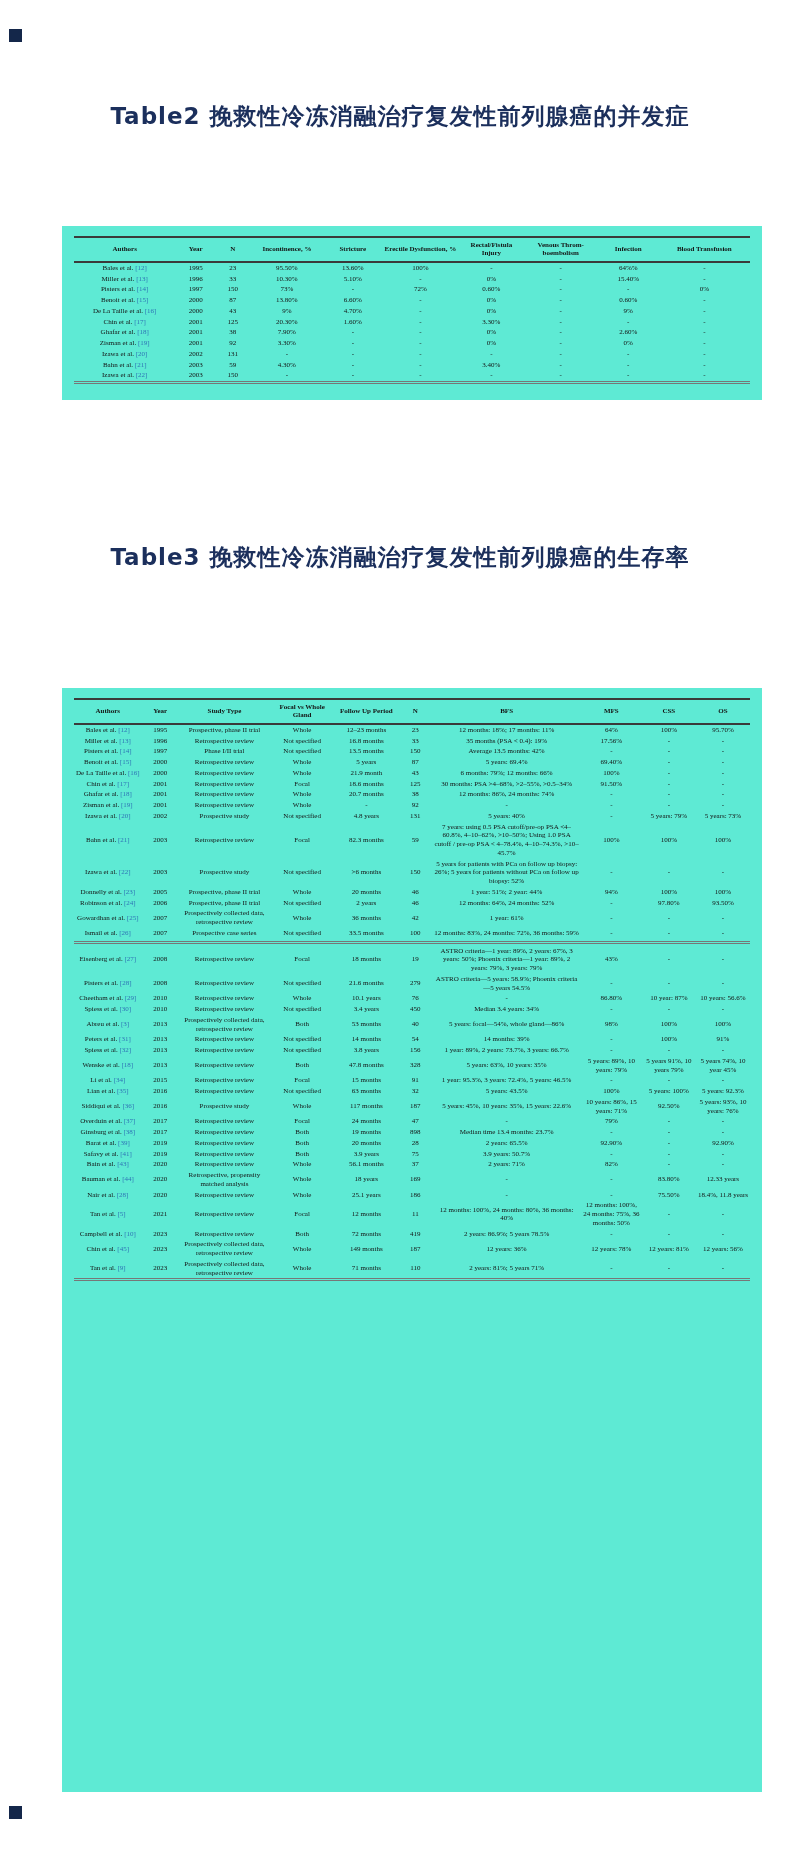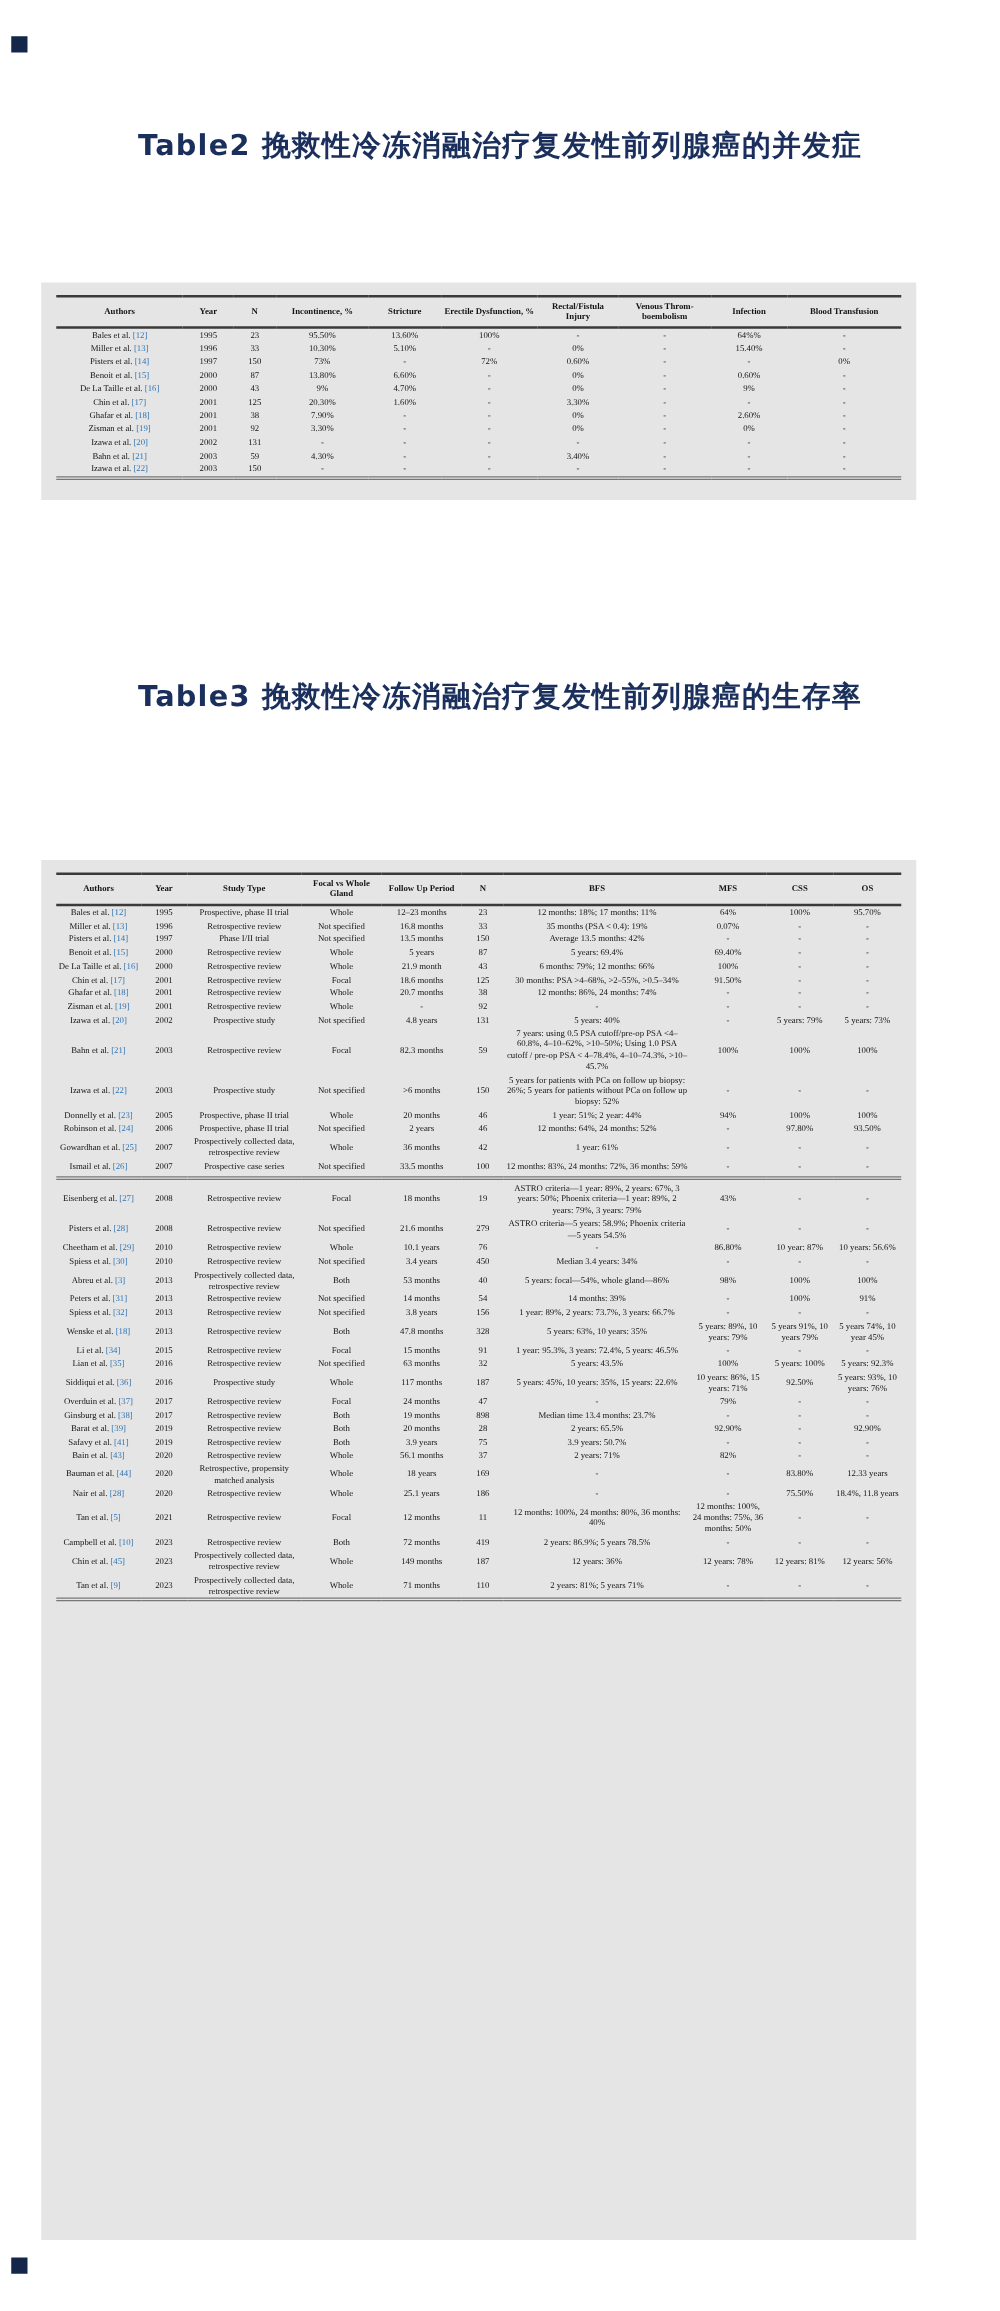--- a/index.html
+++ b/index.html
@@ -18,22 +18,22 @@
     text-align:center;
     font-family:"DejaVu Sans",sans-serif;
     font-weight:bold;
     font-size:23px;
     letter-spacing:1px;
     color:#1b2f5c;
   }
   #title2{top:86px;}
   #title3{top:530px;margin-top:12px;}
   .panel{
-    position:absolute;left:33px;width:700px;
-    background:#e5e5e5;
+    position:absolute;left:62px;width:700px;
+    background:#5eead4;
   }
   #panel2{top:226px;height:174px;}
   #panel3{top:688px;height:1104px;}
   table.datatable{
     width:676px;
     margin:10px auto 0 auto;
     border-collapse:collapse;
     table-layout:fixed;
     font-size:7px;
     color:#141414;
@@ -278,21 +278,21 @@
           <td>95.70%</td>
         </tr>
         <tr>
           <td>Miller et al. <span class="ref">[13]</span></td>
           <td>1996</td>
           <td>Retrospective review</td>
           <td>Not specified</td>
           <td>16.8 months</td>
           <td>33</td>
           <td>35 months (PSA &lt; 0.4): 19%</td>
-          <td>0.07%</td>
+          <td>17.56%</td>
           <td>-</td>
           <td>-</td>
         </tr>
         <tr>
           <td>Pisters et al. <span class="ref">[14]</span></td>
           <td>1997</td>
           <td>Phase I/II trial</td>
           <td>Not specified</td>
           <td>13.5 months</td>
           <td>150</td>

